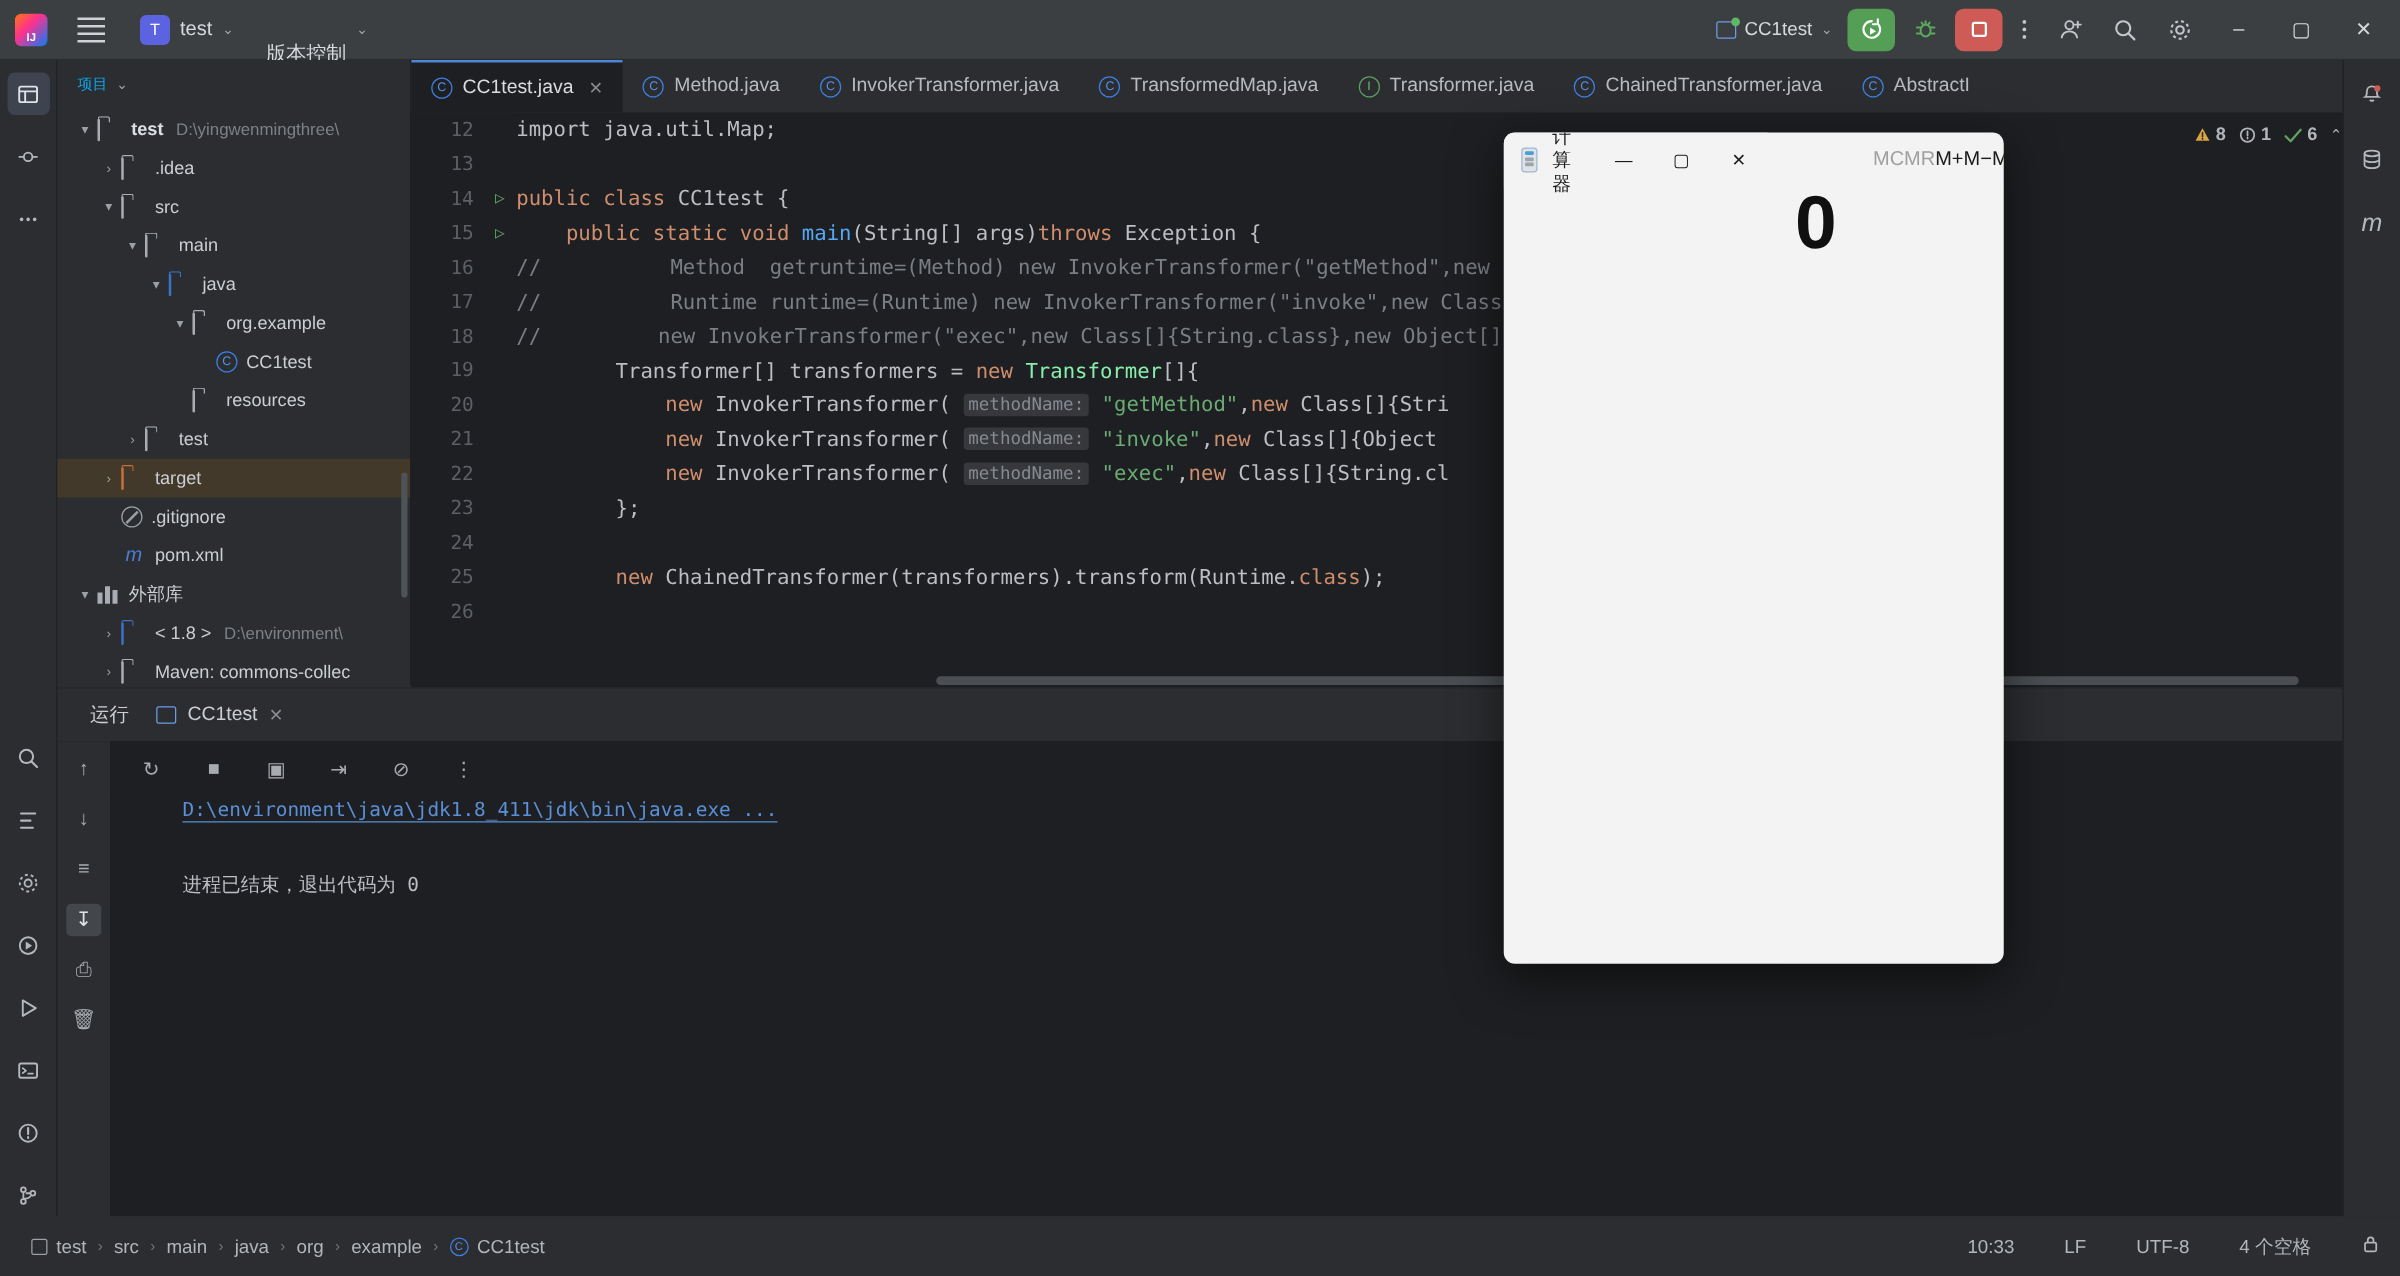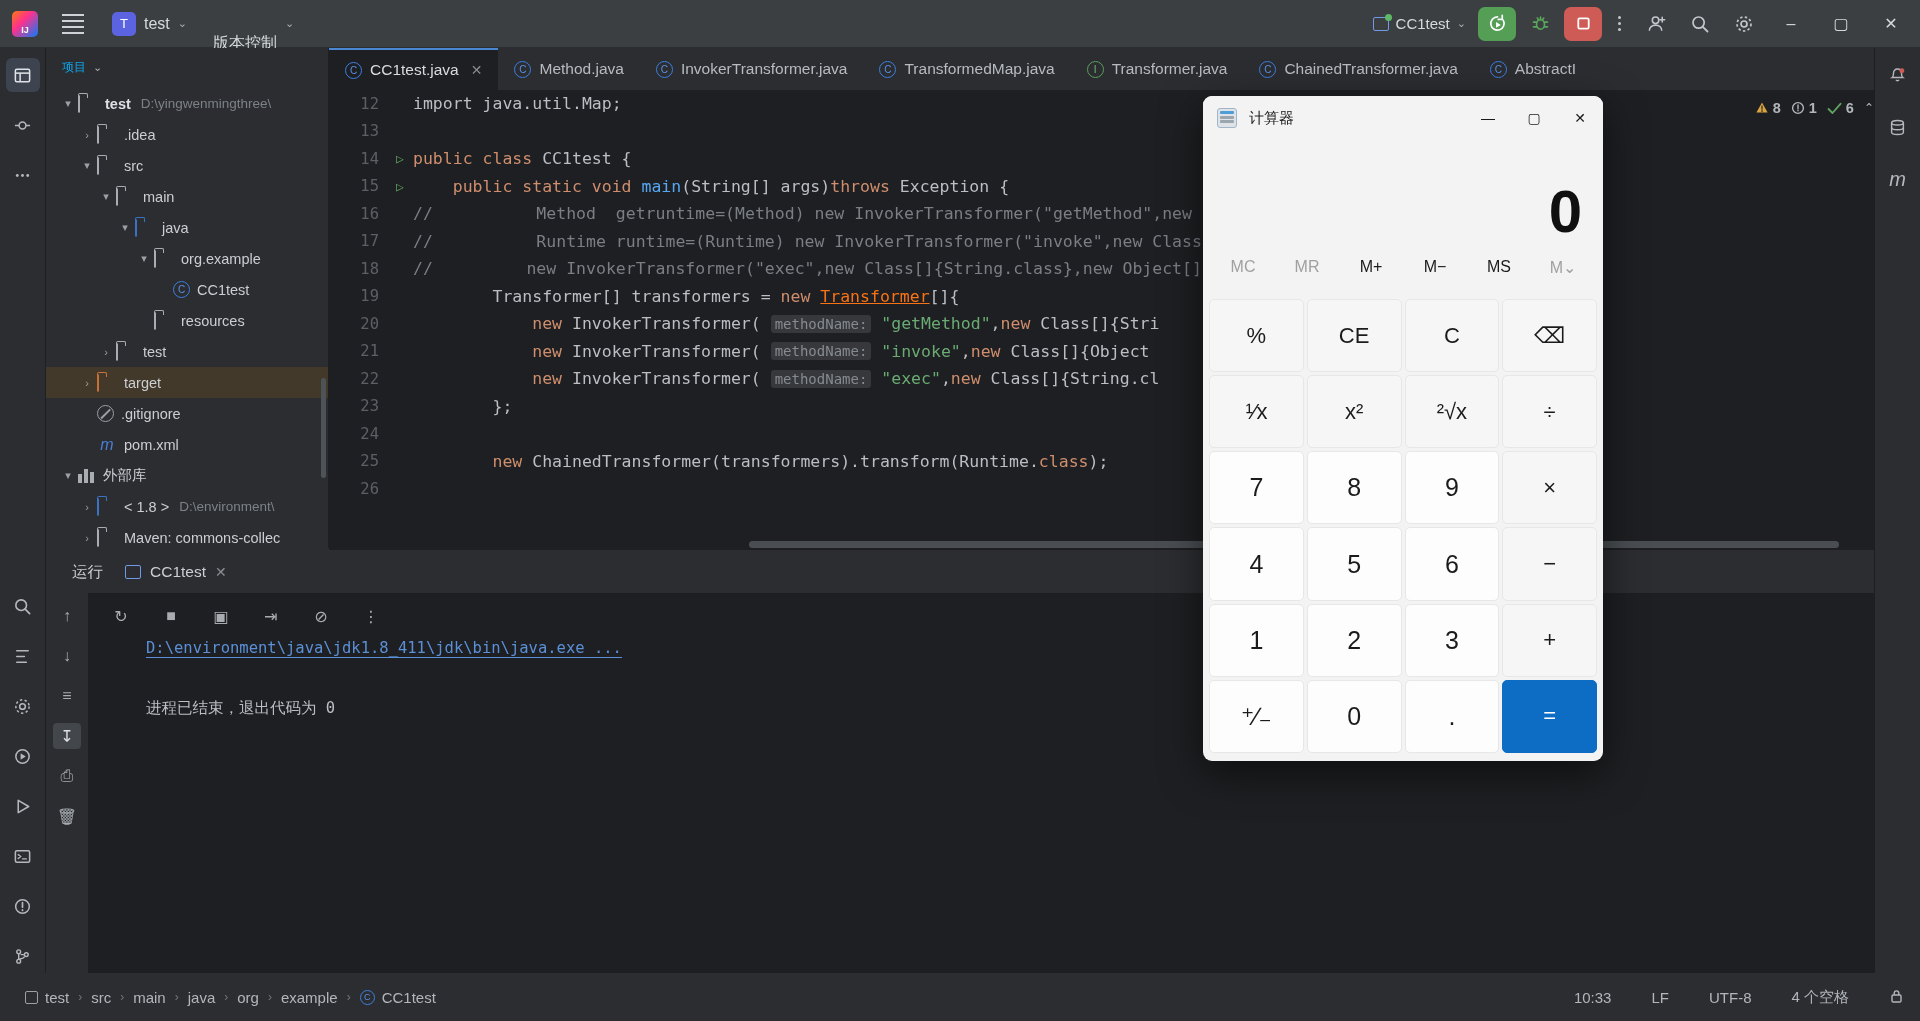--- a/index.html
+++ b/index.html
@@ -129,21 +129,21 @@
   .code-area { position:absolute; left:0; top:0; width:100%; height:100%;
     font-family:"DejaVu Sans Mono","Liberation Mono",monospace; font-size:16.5px;}
   .cline { height:27.5px; display:flex; align-items:center; white-space:pre; }
   .lno { width:58px; text-align:right; color:#5c6066; padding-right:8px; flex:0 0 auto; font-size:15.5px;}
   .runmark { width:26px; text-align:center; color:#5fa463; flex:0 0 auto; font-size:13px;}
   .ctext { color:#bcbec4; }
   .kw { color:#cf8e6d; }
   .str { color:#6aab73; }
   .cmt { color:#7a7e85; }
   .fn { color:#56a8f5; }
-  .lnk { color:#f97316; text-decoration:underline; }
+  .lnk { color:#86efac; }
   .hint { background:#36383c; color:#868a91; border-radius:3px; padding:1px 4px; font-size:14px;}
   .warnbar { position:absolute; right:0; top:0; width:22px; height:100%; background:#1e1f22;}
   .wb-mark{position:absolute;right:3px;width:10px;height:3px;border-radius:1px;}
   .inspect { position:absolute; right:26px; top:10px; display:flex; align-items:center; gap:10px;
     font-size:14.5px; color:#b2b6bb;}
   .pill{display:flex;align-items:center;gap:4px;}
   .ed-scroll-h{position:absolute;left:420px;bottom:2px;width:1090px;height:7px;background:#4a4e52;border-radius:4px;}
   .ed-scroll-v{position:absolute;right:26px;top:150px;width:6px;height:90px;background:#4a4e52;border-radius:4px;}
 
   
@@ -169,44 +169,44 @@
   
   .statusbar{position:absolute;left:0;bottom:0;width:1920px;height:48px;background:#2b2d30;
     display:flex;align-items:center;padding:0 16px;color:#b2b6bb;font-size:15px;gap:0;}
   .crumbs{display:flex;align-items:center;gap:0;}
   .crumb{display:flex;align-items:center;gap:7px;padding:0 9px;cursor:pointer;}
   .crumb-sep{color:#72767b;font-size:12px;}
   .st-right{margin-left:auto;display:flex;align-items:center;gap:40px;}
   .st-item{cursor:pointer;}
 
   
-  .calc { position:absolute; left:1203px; top:96px; width:400px; height:665px;
+  .calc { position:absolute; left:1203px; top:106px; width:400px; height:665px;
     background:#f3f3f3; border-radius:9px; box-shadow:0 12px 40px rgba(0,0,0,.55);
-    overflow:hidden; display:flex; flex-direction:column;}
+    overflow:hidden; display:flex; flex-direction:row;}
   .calc-title{height:44px;display:flex;align-items:center;padding-left:14px;gap:12px;background:#f3f3f3;}
   .calc-ico{width:20px;height:20px;border-radius:3px;background:#dfe3e8;border:1px solid #9fb6cc;
     display:flex;flex-direction:column;padding:2px;gap:1.5px;}
   .calc-ico i{display:block;height:3px;background:#4b9fd6;border-radius:1px;}
   .calc-ico i.g{background:#9aa5ae;}
   .calc-name{color:#1b1b1b;font-size:15px;}
   .calc-wbtns{margin-left:auto;display:flex;}
   .cw{width:46px;height:44px;display:flex;align-items:center;justify-content:center;
     color:#1b1b1b;font-size:14px;cursor:pointer;}
   .calc-mode{height:54px;display:flex;align-items:center;padding:0 16px;gap:16px;}
   .hamb{width:28px;height:26px;display:flex;flex-direction:column;justify-content:center;gap:5px;cursor:pointer;}
   .hamb i{display:block;width:19px;height:1.8px;background:#2a2a2a;}
   .mode-name{font-size:23px;color:#1b1b1b;font-weight:600;}
   .keep-ico{width:22px;height:22px;border:1.7px solid #303030;border-radius:3px;position:relative;cursor:pointer;}
   .keep-ico::after{content:"";position:absolute;left:8px;top:-1px;bottom:-1px;width:1.7px;background:#303030;}
   .hist-ico{margin-left:auto;width:30px;height:30px;display:flex;align-items:center;justify-content:center;
     color:#1b1b1b;font-size:19px;cursor:pointer;}
   .calc-display{height:112px;display:flex;align-items:flex-end;justify-content:flex-end;
     padding:0 22px 6px 22px;}
   .calc-num{font-size:60px;color:#101010;font-weight:600;letter-spacing:-1px;}
-  .mem-row{height:44px;display:flex;align-items:flex-start;padding:0 8px;}
+  .mem-row{height:44px;display:flex;align-items:center;padding:0 8px;}
   .mem-btn{flex:1;text-align:center;font-size:16px;color:#1b1b1b;cursor:pointer;padding:6px 0;border-radius:4px;}
   .mem-btn.dis{color:#a0a0a0;}
   .keypad{flex:1;display:grid;grid-template-columns:repeat(4,1fr);grid-template-rows:repeat(6,1fr);
     gap:3px;padding:3px 6px 8px 6px;}
   .key{background:#fafafa;border:1px solid #e7e7e7;border-radius:5px;display:flex;align-items:center;
     justify-content:center;font-size:22px;color:#1b1b1b;cursor:pointer;user-select:none;}
   .key.dim{background:#f6f6f6;}
   .key.num{background:#fdfdfd;font-size:25px;}
   .key.eq{background:#0d6cc4;color:#fff;border-color:#0d6cc4;}
 

